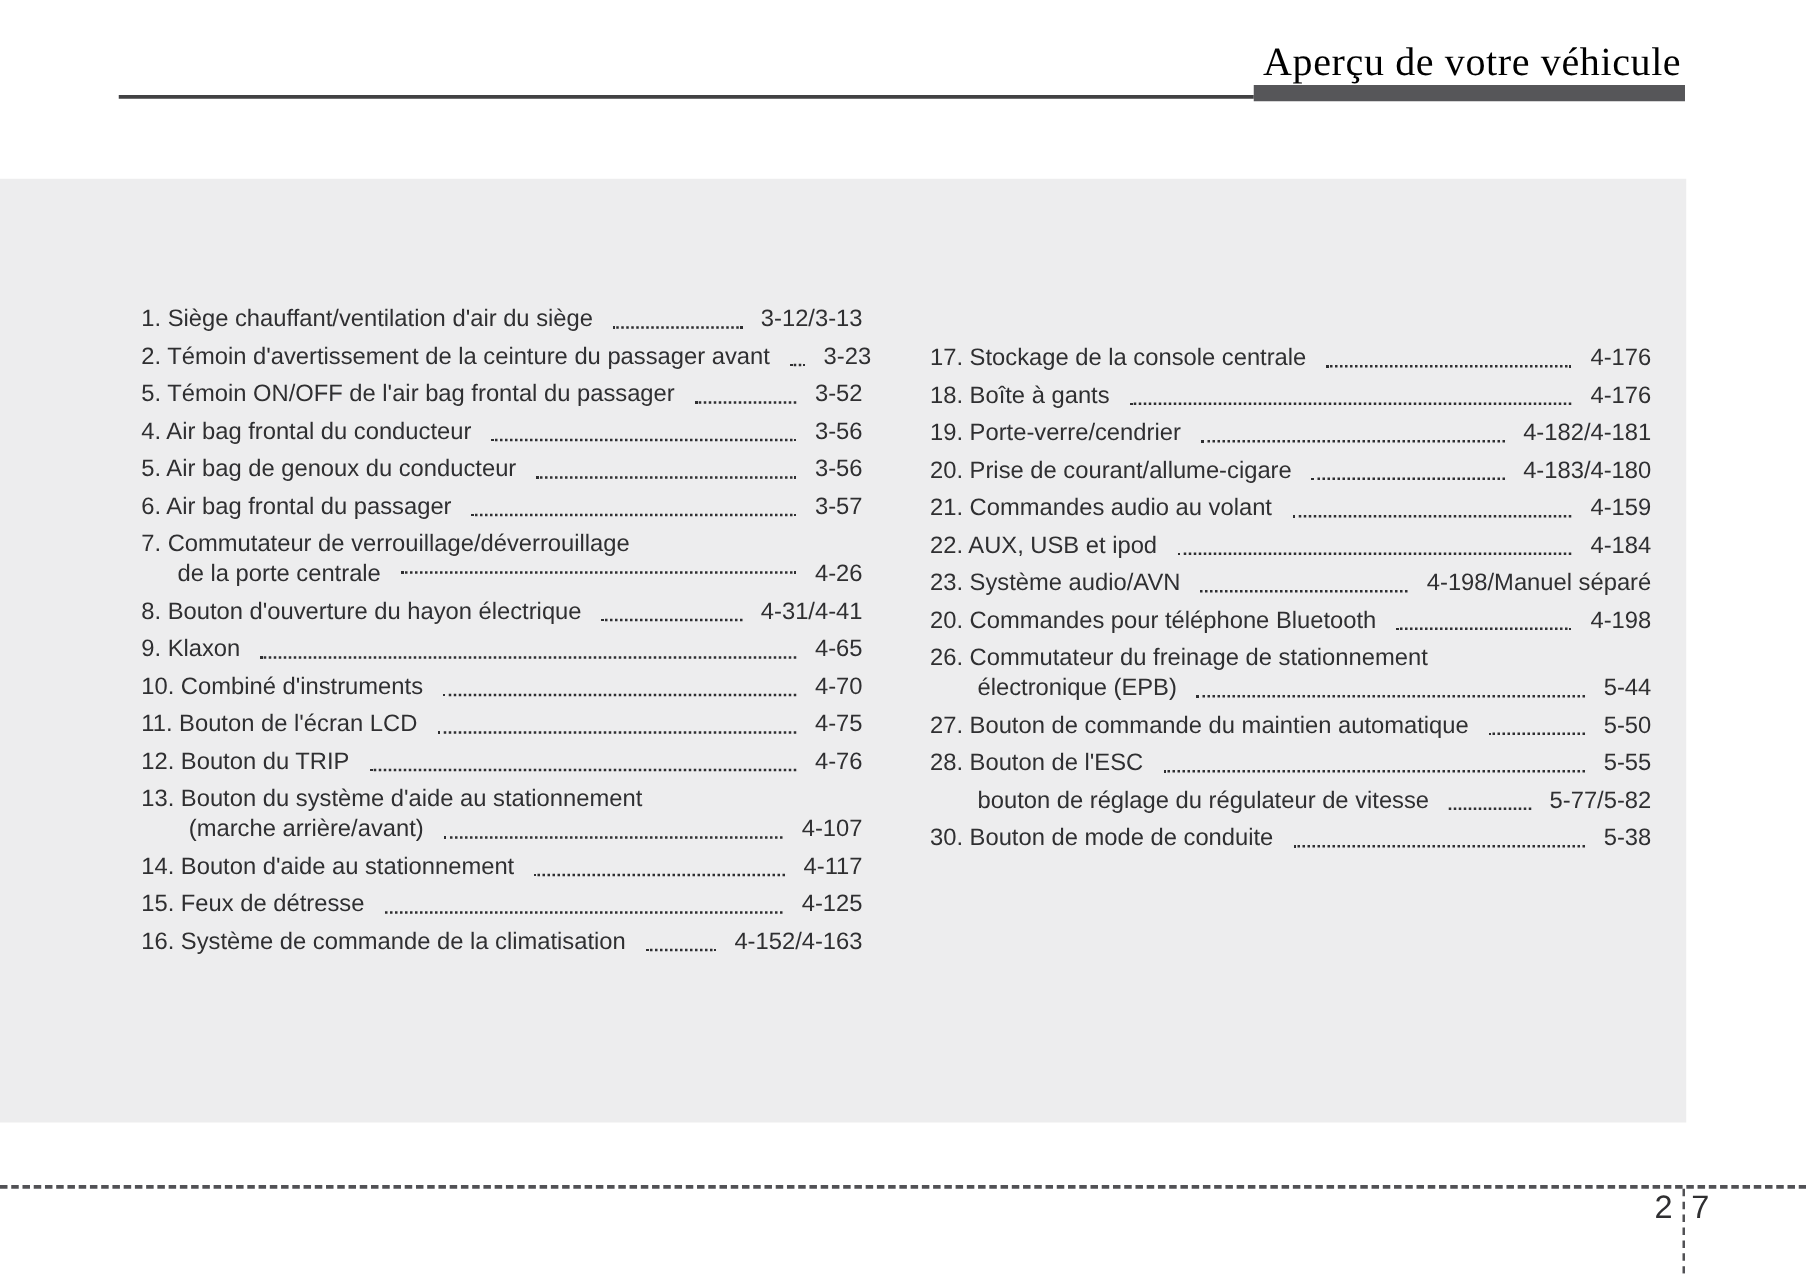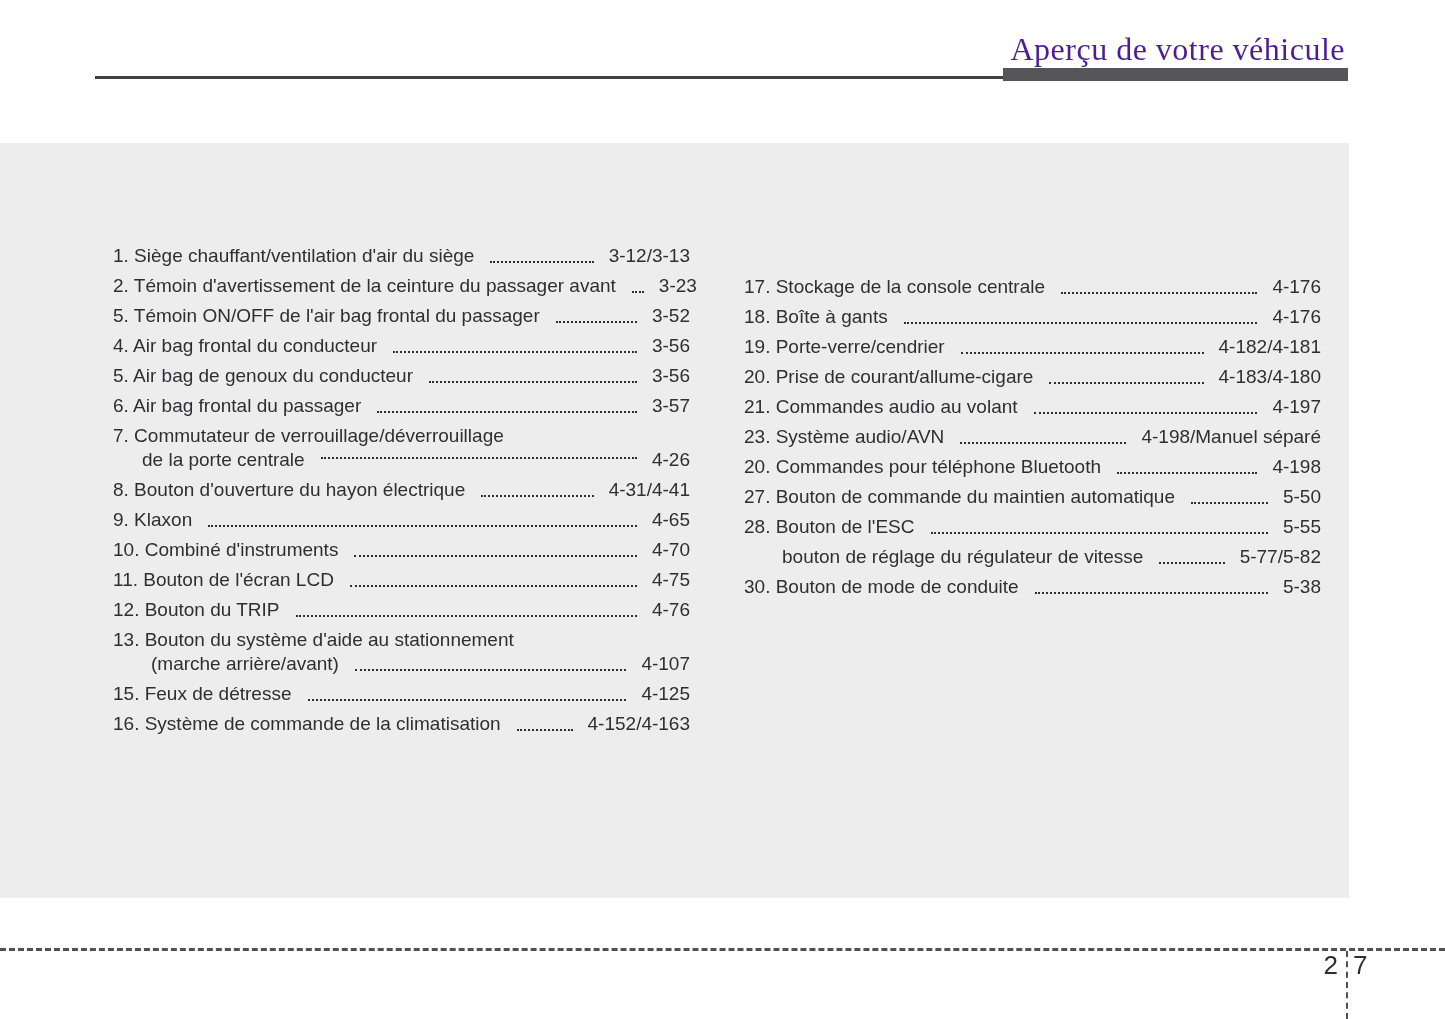--- a/index.html
+++ b/index.html
@@ -98,21 +98,21 @@
     color: #2f2f31;
   }
   .page-num-chapter { left: 1300px; width: 38px; text-align: right; }
   .page-num-page { left: 1353px; }
 </style>
 </head>
 <body>
 
 <div class="page">
 
-  <h1 class="title" style="color: #4c1d95;">Aperçu de votre véhicule</h1>
+  <h1 class="title" style="color: #000000;">Aperçu de votre véhicule</h1>
   <div class="thin-rule"></div>
   <div class="thick-rule" style="background: rgb(86, 86, 89);"></div>
 
   <div class="content-panel" style="background: rgb(237, 237, 238);">
     <div class="toc-columns">
       <div class="toc-col toc-col-left" id="toc-left">
           <div class="toc-entry">
             <div class="toc-line">
               <span class="toc-text">1. Siège chauffant/ventilation d'air du siège</span>
               <span class="toc-leader"></span>
@@ -204,20 +204,27 @@
               <span class="toc-text">13. Bouton du système d'aide au stationnement</span>
             </div>
             <div class="toc-line" style="padding-left: 38px;">
               <span class="toc-text">(marche arrière/avant)</span>
               <span class="toc-leader"></span>
               <span class="toc-page">4-107</span>
             </div>
           </div>
           <div class="toc-entry">
             <div class="toc-line">
+              <span class="toc-text">14. Bouton d'aide au stationnement</span>
+              <span class="toc-leader"></span>
+              <span class="toc-page">4-117</span>
+            </div>
+          </div>
+          <div class="toc-entry">
+            <div class="toc-line">
               <span class="toc-text">15. Feux de détresse</span>
               <span class="toc-leader"></span>
               <span class="toc-page">4-125</span>
             </div>
           </div>
           <div class="toc-entry">
             <div class="toc-line">
               <span class="toc-text">16. Système de commande de la climatisation</span>
               <span class="toc-leader"></span>
               <span class="toc-page">4-152/4-163</span>
@@ -250,35 +257,52 @@
             <div class="toc-line">
               <span class="toc-text">20. Prise de courant/allume-cigare</span>
               <span class="toc-leader"></span>
               <span class="toc-page">4-183/4-180</span>
             </div>
           </div>
           <div class="toc-entry">
             <div class="toc-line">
               <span class="toc-text">21. Commandes audio au volant</span>
               <span class="toc-leader"></span>
-              <span class="toc-page">4-197</span>
+              <span class="toc-page">4-159</span>
+            </div>
+          </div>
+          <div class="toc-entry">
+            <div class="toc-line">
+              <span class="toc-text">22. AUX, USB et ipod</span>
+              <span class="toc-leader"></span>
+              <span class="toc-page">4-184</span>
             </div>
           </div>
           <div class="toc-entry">
             <div class="toc-line">
               <span class="toc-text">23. Système audio/AVN</span>
               <span class="toc-leader"></span>
               <span class="toc-page">4-198/Manuel séparé</span>
             </div>
           </div>
           <div class="toc-entry">
             <div class="toc-line">
               <span class="toc-text">20. Commandes pour téléphone Bluetooth</span>
               <span class="toc-leader"></span>
               <span class="toc-page">4-198</span>
+            </div>
+          </div>
+          <div class="toc-entry">
+            <div class="toc-line">
+              <span class="toc-text">26. Commutateur du freinage de stationnement</span>
+            </div>
+            <div class="toc-line" style="padding-left: 38px;">
+              <span class="toc-text">électronique (EPB)</span>
+              <span class="toc-leader"></span>
+              <span class="toc-page">5-44</span>
             </div>
           </div>
           <div class="toc-entry">
             <div class="toc-line">
               <span class="toc-text">27. Bouton de commande du maintien automatique</span>
               <span class="toc-leader"></span>
               <span class="toc-page">5-50</span>
             </div>
           </div>
           <div class="toc-entry">

